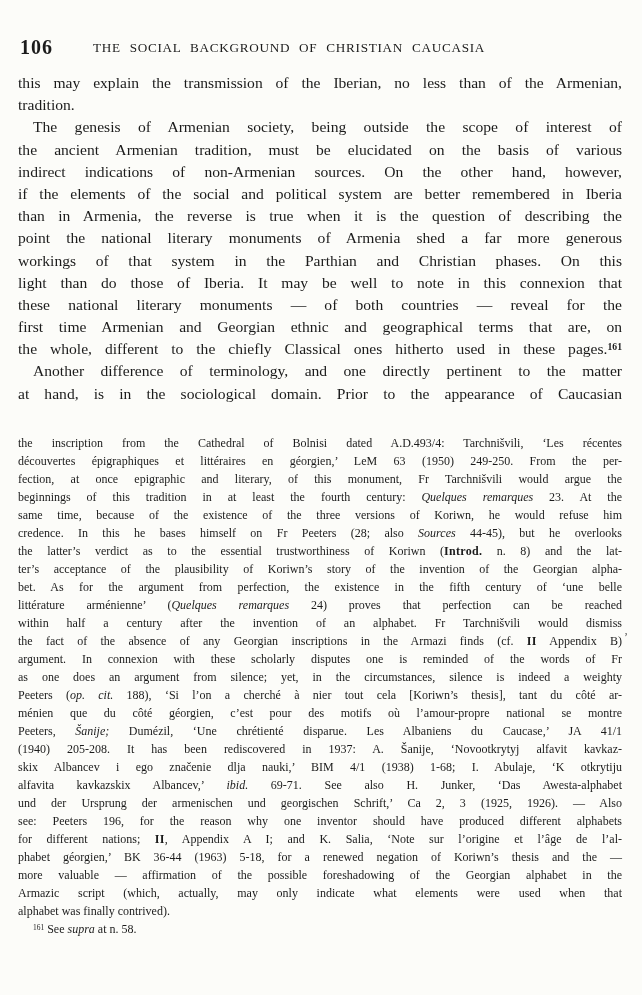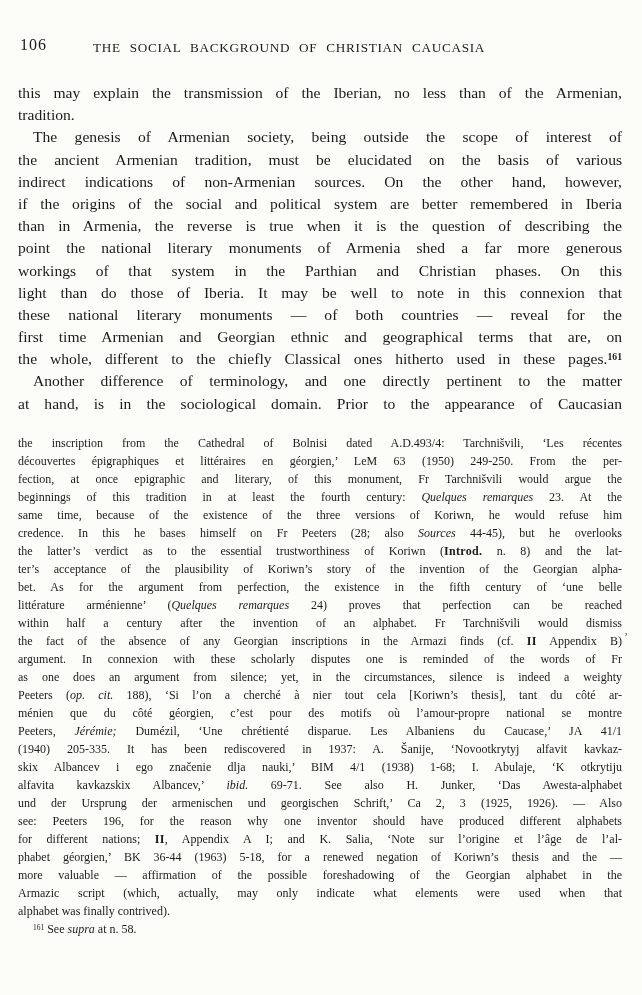--- a/index.html
+++ b/index.html
@@ -9,32 +9,32 @@
     margin:0 auto;
     background:#fcfcf9;
     color:#1b1b1b;
     font-family:"Liberation Serif", serif;
     overflow:hidden;
   }
   
   .header{position:absolute;top:36px;left:18px;right:20px;height:22px;}
   .pagenum{
     position:absolute;left:2px;top:0;
-    font-size:16px;font-weight:normal;letter-spacing:1px;
+    font-size:20px;font-weight:bold;letter-spacing:1px;
   }
   .runtitle{
     position:absolute;left:0;right:62px;top:4px;
     text-align:center;
     font-size:13.2px;font-weight:normal;
     letter-spacing:0.7px;word-spacing:5px;
     white-space:nowrap;
   }
   
   .textblock{position:absolute;left:18px;width:604px;}
-  .bodyblock{top:82px;}
+  .bodyblock{top:72px;}
   .fnblock{top:434px;}
   .line{white-space:nowrap;overflow:visible;}
   .bodyblock .line{font-size:15.6px;line-height:22.2px;height:22.2px;}
   .fnblock  .line{font-size:12px;line-height:18px;height:18px;}
   .just{text-align:justify;text-align-last:justify;}
   .left{text-align:center;text-align-last:left;}
   .ind{text-indent:15px;}
   .i{font-style:italic;}
   .b{font-weight:bold;letter-spacing:0.3px;}
   .sup{font-size:0.62em;position:relative;top:-0.45em;font-weight:bold;}
@@ -53,21 +53,21 @@
     <span class="pagenum">106</span>
     <span class="runtitle">THE SOCIAL BACKGROUND OF CHRISTIAN CAUCASIA</span>
   </div>
 
   <div class="textblock bodyblock">
     <div class="line just">this may explain the transmission of the Iberian, no less than of the Armenian,</div>
     <div class="line left">tradition.</div>
     <div class="line just ind">The genesis of Armenian society, being outside the scope of interest of</div>
     <div class="line just">the ancient Armenian tradition, must be elucidated on the basis of various</div>
     <div class="line just">indirect indications of non-Armenian sources. On the other hand, however,</div>
-    <div class="line just">if the origins of the social and political system are better remembered in Iberia</div>
+    <div class="line just">if the elements of the social and political system are better remembered in Iberia</div>
     <div class="line just">than in Armenia, the reverse is true when it is the question of describing the</div>
     <div class="line just">point the national literary monuments of Armenia shed a far more generous</div>
     <div class="line just">workings of that system in the Parthian and Christian phases. On this</div>
     <div class="line just">light than do those of Iberia. It may be well to note in this connexion that</div>
     <div class="line just">these national literary monuments — of both countries — reveal for the</div>
     <div class="line just">first time Armenian and Georgian ethnic and geographical terms that are, on</div>
     <div class="line just">the whole, different to the chiefly Classical ones hitherto used in these pages.<span class="sup">161</span></div>
     <div class="line just ind">Another difference of terminology, and one directly pertinent to the matter</div>
     <div class="line just">at hand, is in the sociological domain. Prior to the appearance of Caucasian</div>
   </div>
@@ -82,22 +82,22 @@
     <div class="line just">the latter’s verdict as to the essential trustworthiness of Koriwn (<span class="b">Introd.</span> n. 8) and the lat-</div>
     <div class="line just">ter’s acceptance of the plausibility of Koriwn’s story of the invention of the Georgian alpha-</div>
     <div class="line just">bet. As for the argument from perfection, the existence in the fifth century of ‘une belle</div>
     <div class="line just">littérature arménienne’ (<span class="i">Quelques remarques</span> 24) proves that perfection can be reached</div>
     <div class="line just">within half a century after the invention of an alphabet. Fr Tarchnišvili would dismiss</div>
     <div class="line just">the fact of the absence of any Georgian inscriptions in the Armazi finds (cf. <span class="b">II</span> Appendix B)</div>
     <div class="line just">argument. In connexion with these scholarly disputes one is reminded of the words of Fr</div>
     <div class="line just">as one does an argument from silence; yet, in the circumstances, silence is indeed a weighty</div>
     <div class="line just">Peeters (<span class="i">op. cit.</span> 188), ‘Si l’on a cherché à nier tout cela [Koriwn’s thesis], tant du côté ar-</div>
     <div class="line just">ménien que du côté géorgien, c’est pour des motifs où l’amour-propre national se montre</div>
-    <div class="line just">Peeters, <span class="i">Jérémie;</span> Dumézil, ‘Une chrétienté disparue. Les Albaniens du Caucase,’ JA 41/1</div>
-    <div class="line just">(1940) 205-335. It has been rediscovered in 1937: A. Šanije, ‘Novootkrytyj alfavit kavkaz-</div>
+    <div class="line just">Peeters, <span class="i">Šanije;</span> Dumézil, ‘Une chrétienté disparue. Les Albaniens du Caucase,’ JA 41/1</div>
+    <div class="line just">(1940) 205-208. It has been rediscovered in 1937: A. Šanije, ‘Novootkrytyj alfavit kavkaz-</div>
     <div class="line just">skix Albancev i ego značenie dlja nauki,’ BIM 4/1 (1938) 1-68; I. Abulaje, ‘K otkrytiju</div>
     <div class="line just">alfavita kavkazskix Albancev,’ <span class="i">ibid.</span> 69-71. See also H. Junker, ‘Das Awesta-alphabet</div>
     <div class="line just">und der Ursprung der armenischen und georgischen Schrift,’ Ca 2, 3 (1925, 1926). — Also</div>
     <div class="line just">see: Peeters 196, for the reason why one inventor should have produced different alphabets</div>
     <div class="line just">for different nations; <span class="b">II</span>, Appendix A I; and K. Salia, ‘Note sur l’origine et l’âge de l’al-</div>
     <div class="line just">phabet géorgien,’ BK 36-44 (1963) 5-18, for a renewed negation of Koriwn’s thesis and the —</div>
     <div class="line just">more valuable — affirmation of the possible foreshadowing of the Georgian alphabet in the</div>
     <div class="line just">Armazic script (which, actually, may only indicate what elements were used when that</div>
     <div class="line left">alphabet was finally contrived).</div>
     <div class="line left ind"><span class="sup">161</span> See <span class="i">supra</span> at n. 58.</div>

